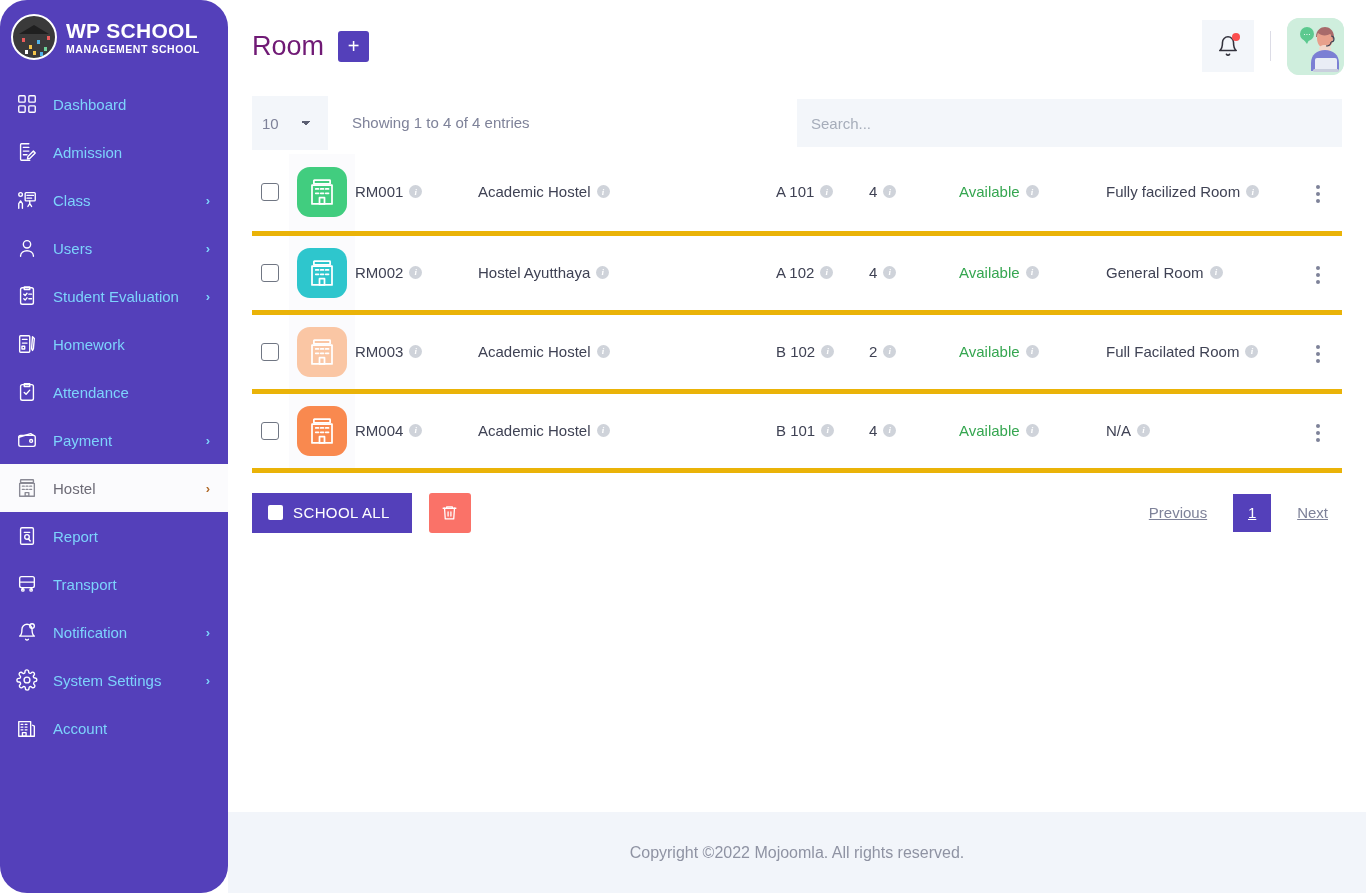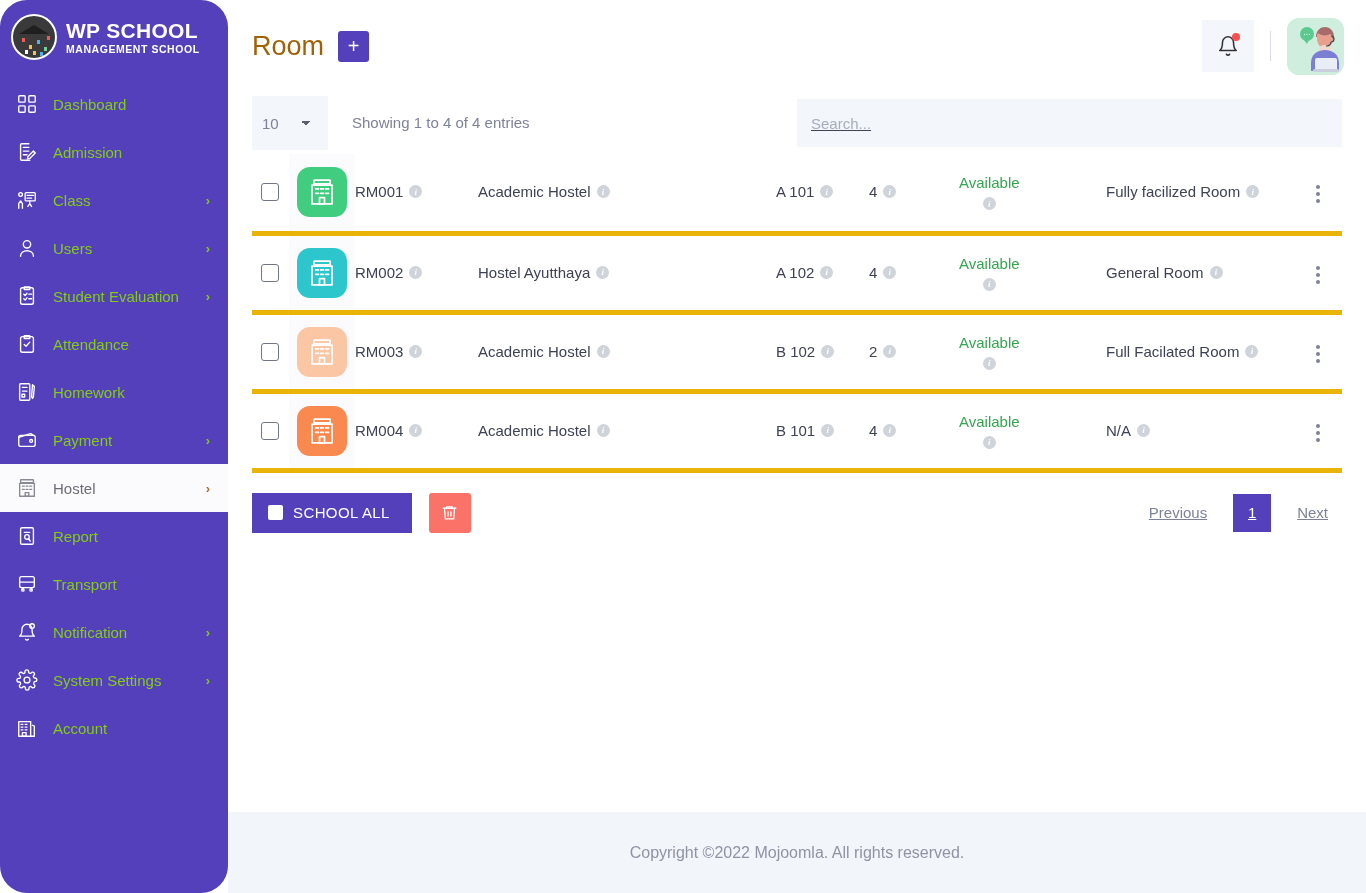--- a/index.html
+++ b/index.html
@@ -37,37 +37,37 @@
   }
   .brand-logo .confetti { position: absolute; width: 3px; height: 4px; }
   .brand-text { display: flex; flex-direction: column; line-height: 1; }
   .brand-title { color: #ffffff; font-size: 21px; font-weight: bold; letter-spacing: .3px; }
   .brand-sub { color: #ffffff; font-size: 10.5px; font-weight: bold; letter-spacing: .55px; margin-top: 3px; }
 
   .nav { flex: 1; padding-top: 6px; }
   .nav-item {
     height: 48px; display: flex; align-items: center;
     padding: 0 18px 0 15px; gap: 14px;
-    color: #84cc16; font-size: 15px; cursor: pointer; position: relative;
+    color: #7dd3fc; font-size: 15px; cursor: pointer; position: relative;
   }
   .nav-item .ico { width: 24px; height: 24px; flex: 0 0 auto; display: flex; align-items: center; justify-content: center; }
   .nav-item .ico svg { width: 22px; height: 22px; display: block; }
   .nav-label { flex: 1; white-space: nowrap; }
   .nav-caret { font-size: 13px; font-weight: bold; }
   .nav-item.active { background: #fbfbfd; color: #6d6b76; }
   .nav-item.active .nav-caret { color: #b06a29; }
 
   
   .main { flex: 1; height: 893px; display: flex; flex-direction: column; background: #ffffff; }
 
   .topbar {
     height: 92px; display: flex; align-items: center;
     padding: 0 22px 0 24px; background: #ffffff; flex: 0 0 auto;
   }
-  .page-title { font-size: 27px; color: #a16207; font-weight: normal; }
+  .page-title { font-size: 27px; color: #701a75; font-weight: normal; }
   .add-btn {
     width: 31px; height: 31px; margin-left: 14px;
     background: #5440ba; color: #ffffff; border: none; border-radius: 3px;
     font-size: 20px; line-height: 1; cursor: pointer;
     display: flex; align-items: center; justify-content: center;
   }
   .topbar-right { margin-left: auto; display: flex; align-items: center; gap: 0; }
   .bell-box {
     width: 52px; height: 52px; background: #f3f6fa;
     display: flex; align-items: center; justify-content: center;
@@ -101,21 +101,20 @@
   }
   .showing {
     flex: 1; color: #7e8299; font-size: 15px;
     padding: 0 0 0 24px; line-height: 54px;
   }
   .search-wrap { width: 545px; }
   .search-input {
     width: 100%; height: 48px; background: #f3f6fa; border: none;
     padding: 0 14px; font-size: 15px; color: #3f4254;
     font-family: "Liberation Sans", sans-serif;
-    text-decoration: underline;
   }
   .search-input::placeholder { color: #a6adba; }
 
   table.rooms { width: 100%; border-collapse: collapse; table-layout: fixed; }
   table.rooms td { border-bottom: 5px solid #eab308; vertical-align: middle; }
   tr.room-row { height: 79px; }
   td.c-check { width: 37px; padding-left: 9px; }
   td.c-icon  { width: 66px; background: #fbfbfd; padding-left: 0; }
   td.c-code  { width: 123px; }
   td.c-hostel{ width: 298px; }
@@ -130,21 +129,21 @@
     background: #ffffff; display: block; cursor: pointer;
   }
   .room-icon {
     width: 50px; height: 50px; border-radius: 13px;
     display: flex; align-items: center; justify-content: center;
     margin: 0 auto;
   }
   .room-icon svg { width: 30px; height: 30px; }
 
   .cell-text { font-size: 15px; color: #3f4254; display: inline-flex; align-items: center; gap: 6px; }
-  .cell-text.status { color: #35a650; flex-direction: column; }
+  .cell-text.status { color: #35a650; }
   .info-i {
     width: 13px; height: 13px; border-radius: 50%; background: #cfd3da;
     color: #ffffff; font-size: 9px; font-weight: bold; font-style: italic;
     display: inline-flex; align-items: center; justify-content: center;
     font-family: "Liberation Serif", serif; cursor: pointer; flex: 0 0 auto;
   }
   .kebab { display: inline-flex; flex-direction: column; gap: 3px; cursor: pointer; padding: 6px; }
   .kebab i { width: 4px; height: 4px; border-radius: 50%; background: #7e8299; display: block; }
 
   .bottom-bar { display: flex; align-items: center; padding-top: 20px; }
@@ -256,37 +255,37 @@
               <path d="M8.5 15l1.5 1.5L12 14"></path>
               <path d="M14 10h3M14 15h3"></path>
             </svg>
           </span>
           <span class="nav-label">Student Evaluation</span>
           <span class="nav-caret">›</span>
         </div>
         <div class="nav-item">
           <span class="ico">
             <svg viewBox="0 0 24 24" fill="none" stroke="#ffffff" stroke-width="1.5" stroke-linecap="round" stroke-linejoin="round">
-              <rect x="5" y="4" width="14" height="17" rx="2"></rect>
-              <path d="M9 3h6v3H9z"></path>
-              <path d="M9 12.5l2 2 4-4.5"></path>
-            </svg>
-          </span>
-          <span class="nav-label">Attendance</span>
-        </div>
-        <div class="nav-item">
-          <span class="ico">
-            <svg viewBox="0 0 24 24" fill="none" stroke="#ffffff" stroke-width="1.5" stroke-linecap="round" stroke-linejoin="round">
               <rect x="4" y="3" width="11" height="18" rx="1"></rect>
               <path d="M7 7h5M7 11h5"></path>
               <rect x="6.5" y="14.5" width="3" height="3"></rect>
               <path d="M18 4l2 2-1 11-1 2-1-2z"></path>
             </svg>
           </span>
           <span class="nav-label">Homework</span>
+        </div>
+        <div class="nav-item">
+          <span class="ico">
+            <svg viewBox="0 0 24 24" fill="none" stroke="#ffffff" stroke-width="1.5" stroke-linecap="round" stroke-linejoin="round">
+              <rect x="5" y="4" width="14" height="17" rx="2"></rect>
+              <path d="M9 3h6v3H9z"></path>
+              <path d="M9 12.5l2 2 4-4.5"></path>
+            </svg>
+          </span>
+          <span class="nav-label">Attendance</span>
         </div>
         <div class="nav-item">
           <span class="ico">
             <svg viewBox="0 0 24 24" fill="none" stroke="#ffffff" stroke-width="1.5" stroke-linecap="round" stroke-linejoin="round">
               <path d="M3 9a2 2 0 0 1 2-2h14a2 2 0 0 1 2 2v8a2 2 0 0 1-2 2H5a2 2 0 0 1-2-2z"></path>
               <path d="M3 9l13-4 3 2"></path>
               <circle cx="16.5" cy="13" r="1.6"></circle>
             </svg>
           </span>
           <span class="nav-label">Payment</span>

